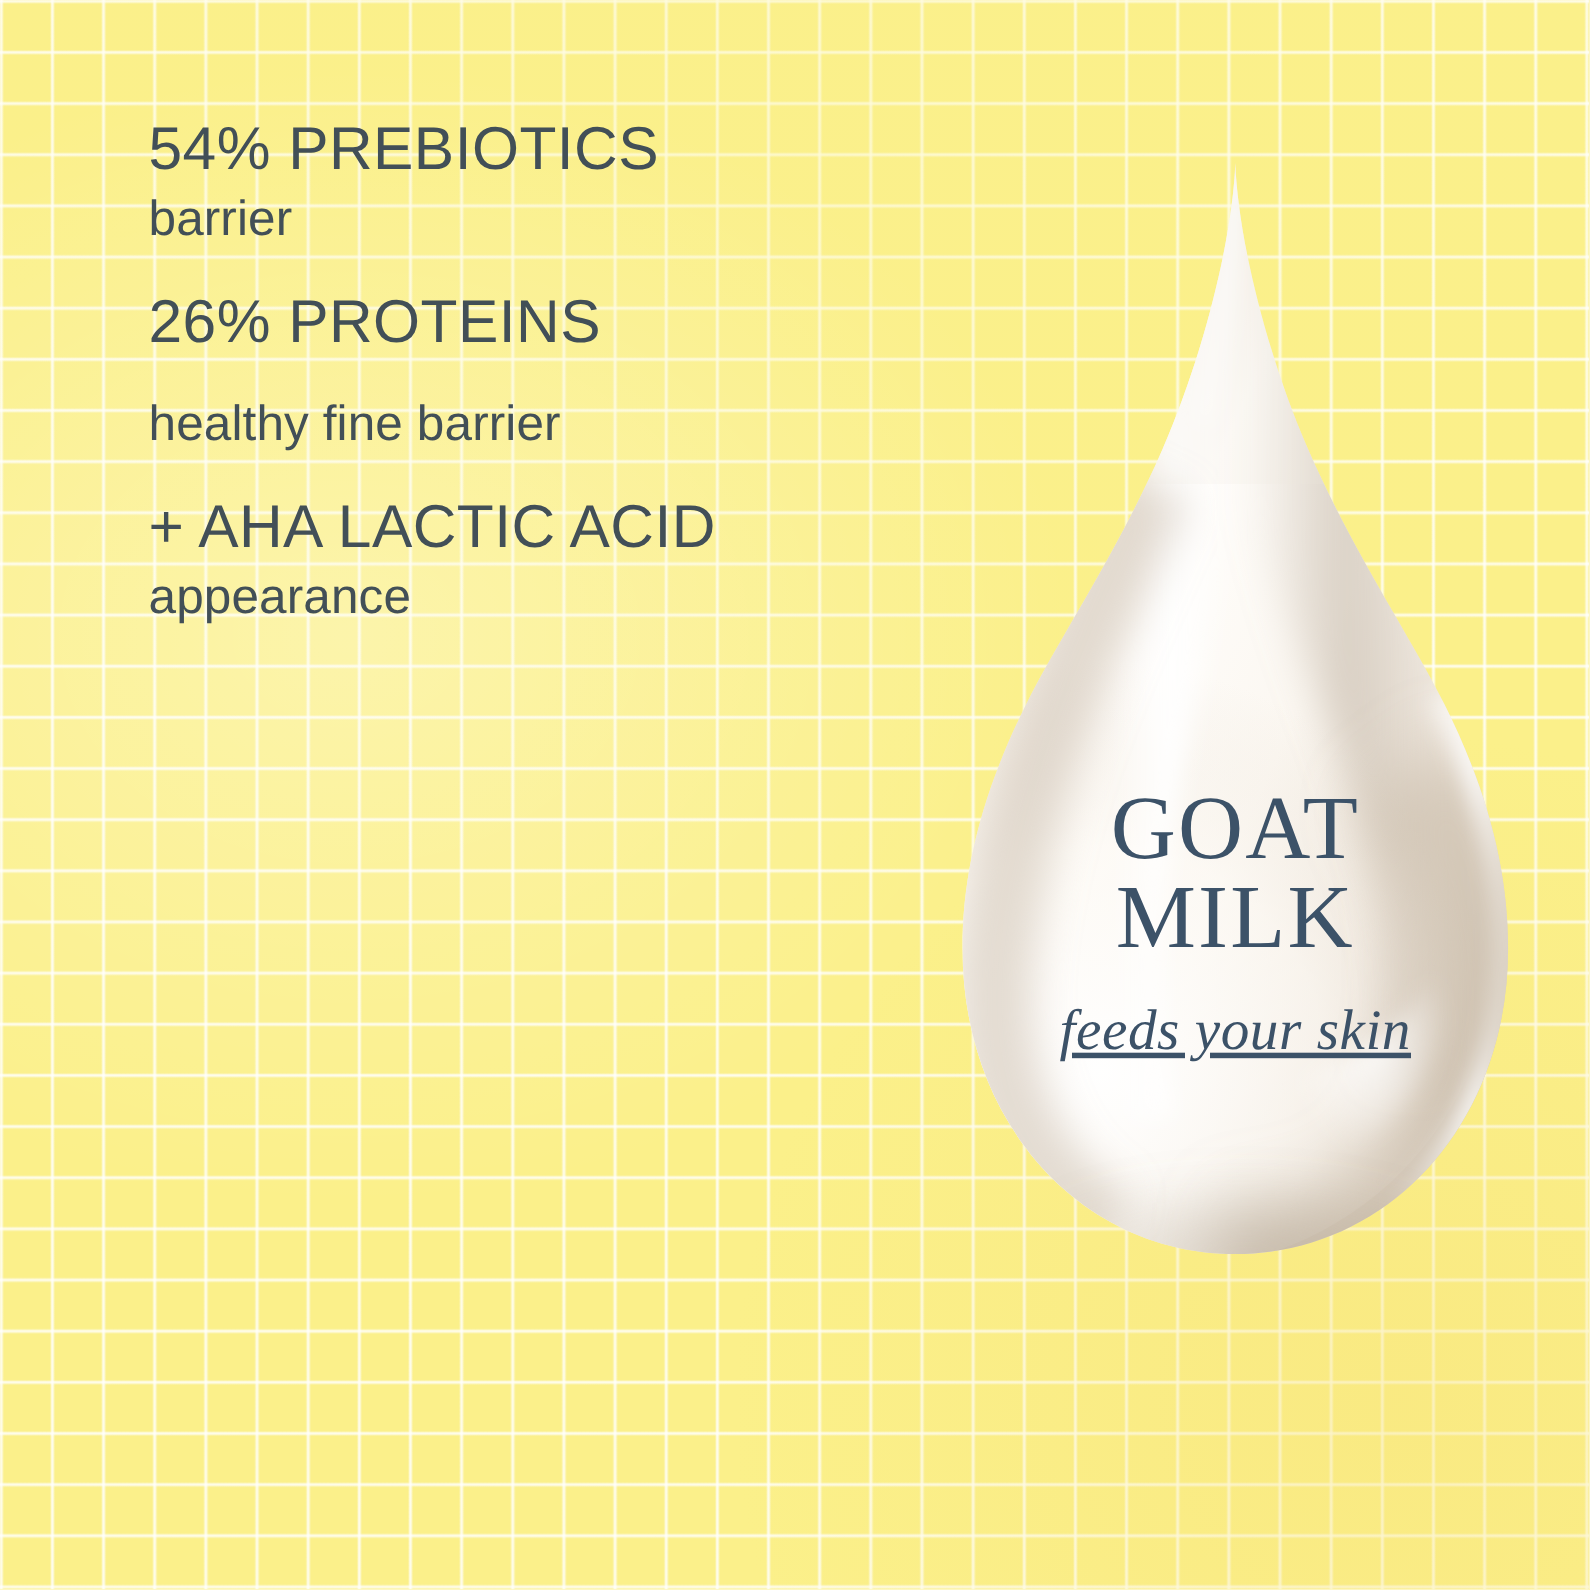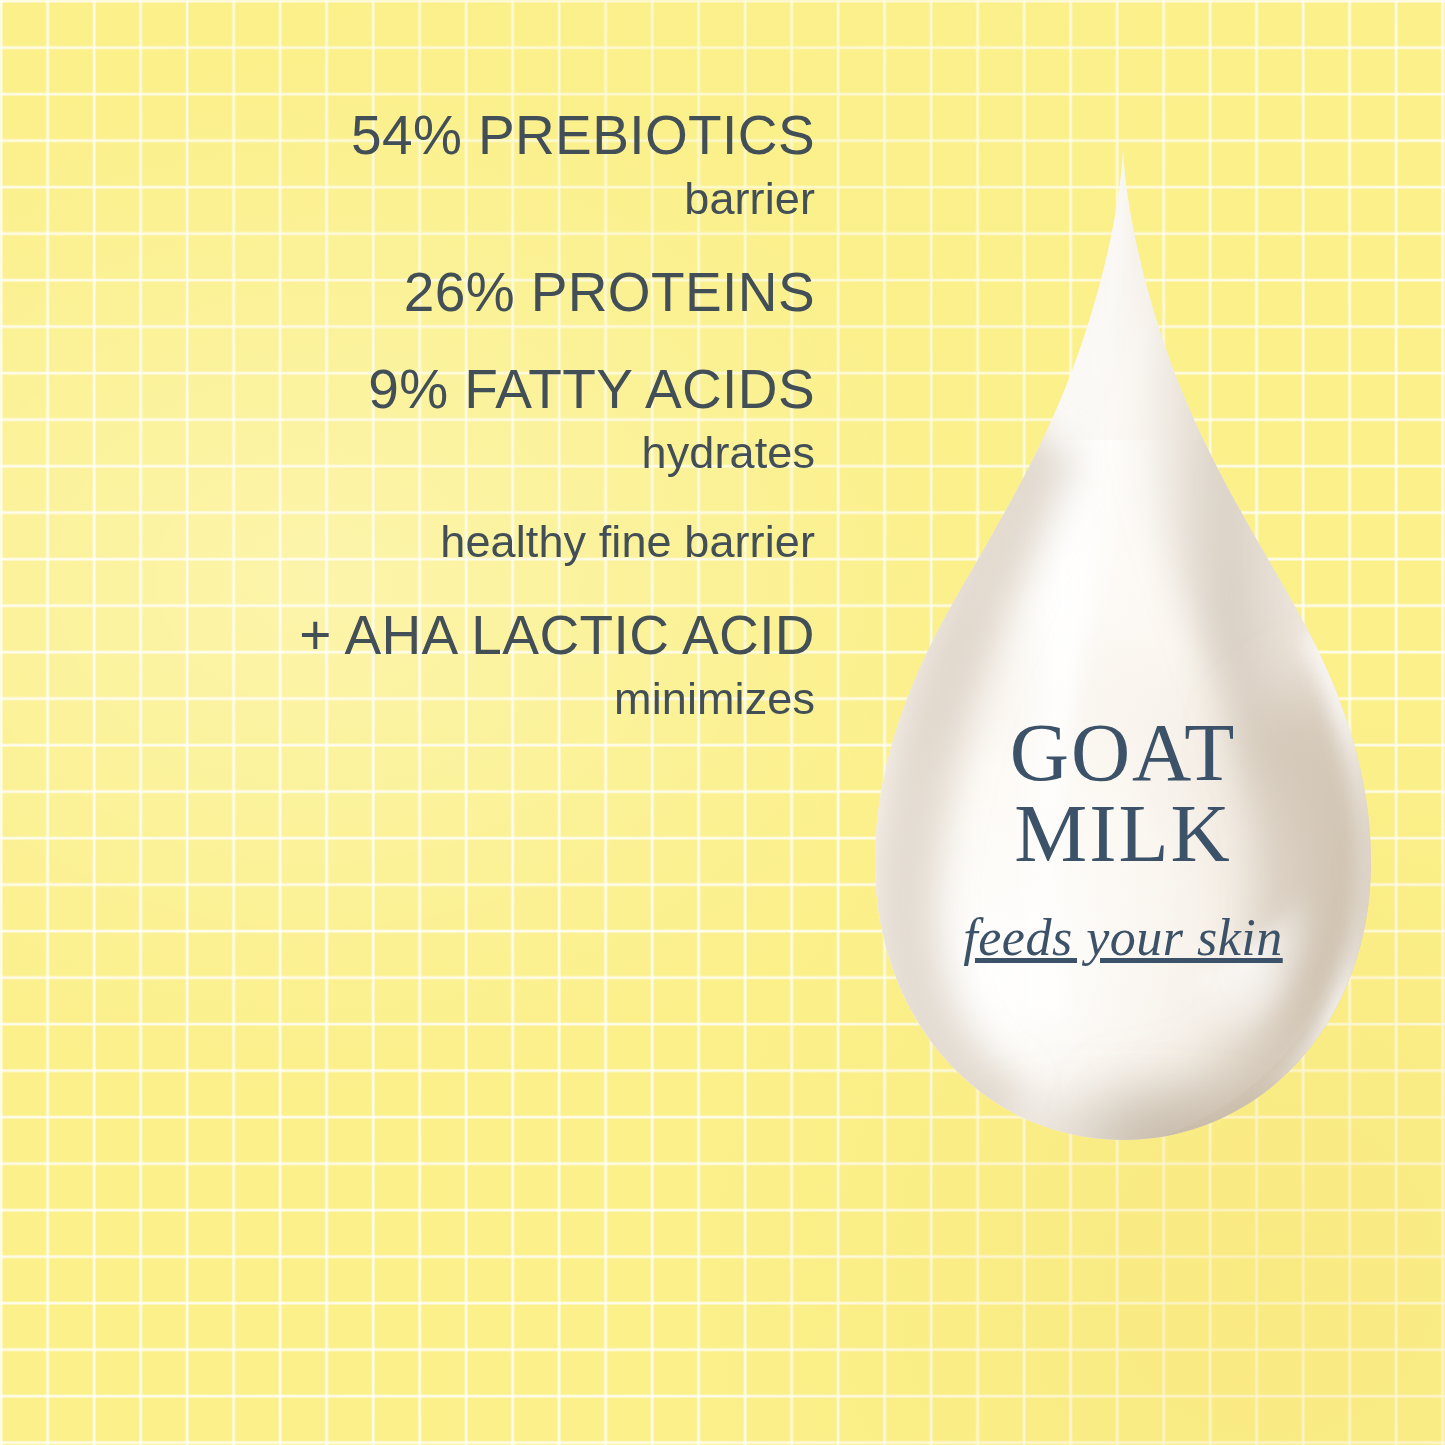--- a/index.html
+++ b/index.html
@@ -46,21 +46,21 @@
     pointer-events: none;
   }
 
   
   .benefits {
     position: absolute;
     left: 135px;
     top: 104px;
     width: 680px;
   }
-  .benefit { margin-bottom: 34px; text-align: right; }
+  .benefit { margin-bottom: 34px; }
   .benefit:last-child { margin-bottom: 0; }
   .b-head {
     color: #424f57;
     font-size: 55px;
     line-height: 1.16;
     letter-spacing: 0.4px;
     font-weight: 400;
     white-space: pre-line;
   }
   .b-sub {
@@ -128,35 +128,31 @@
 
     <div class="benefit">
       <div class="b-head">54% PREBIOTICS</div>
       <div class="b-sub">barrier</div>
     </div>
 
     <div class="benefit">
       <div class="b-head">26% PROTEINS</div>
     </div>
 
-    <div class="benefit">
-      <div class="b-head">9% FATTY ACIDS</div>
-      <div class="b-sub">hydrates</div>
-    </div>
 
     <div class="benefit">
       <div class="b-sub">healthy fine barrier</div>
     </div>
 
     <div class="benefit">
     </div>
 
     <div class="benefit">
       <div class="b-head">+ AHA LACTIC ACID</div>
-      <div class="b-sub">minimizes</div>
+      <div class="b-sub">appearance</div>
     </div>
 
   </div>
 
   <div class="droplet-wrap">
     <svg viewBox="0 0 620 1020" xmlns="http://www.w3.org/2000/svg">
       <defs>
 
         <linearGradient id="gBody" x1="0.06" y1="0.12" x2="0.94" y2="0.92">
           <stop offset="0%" stop-color="#dfd6cb"></stop>

